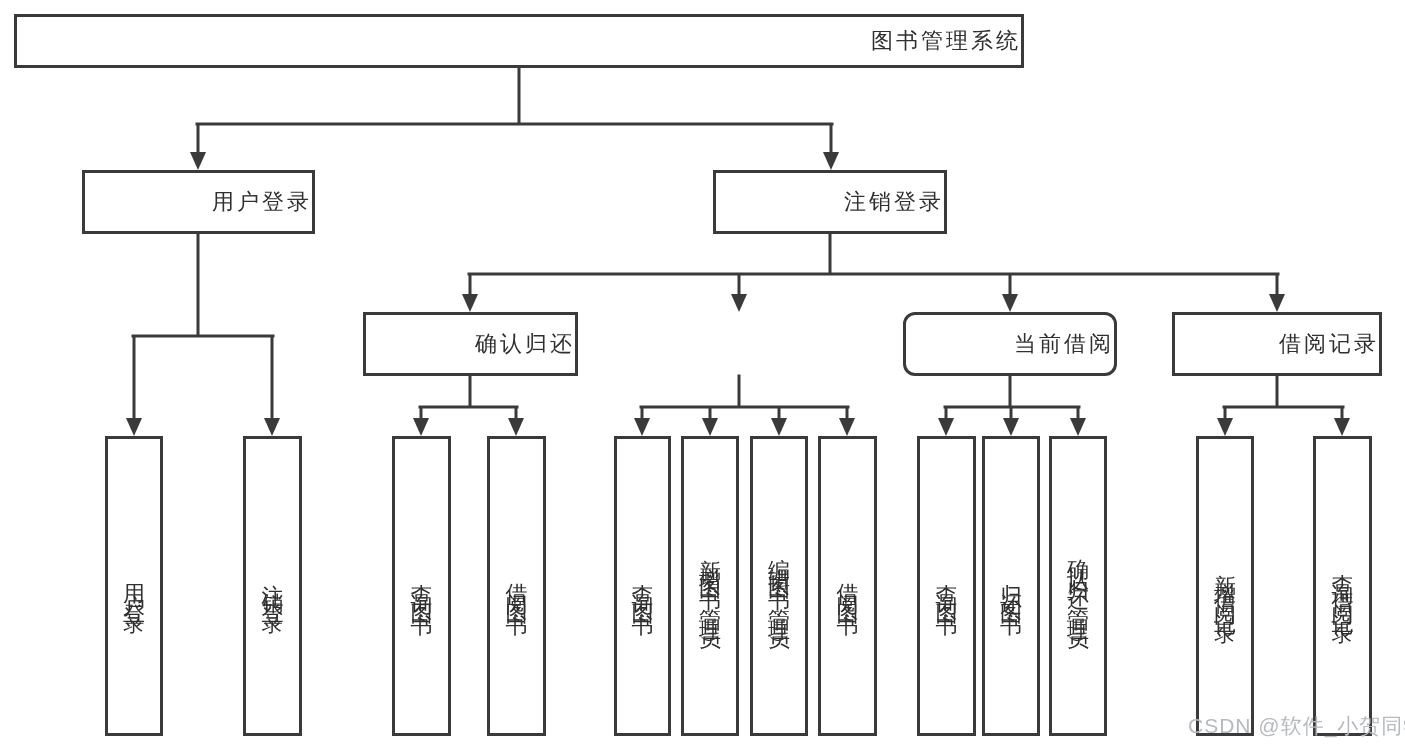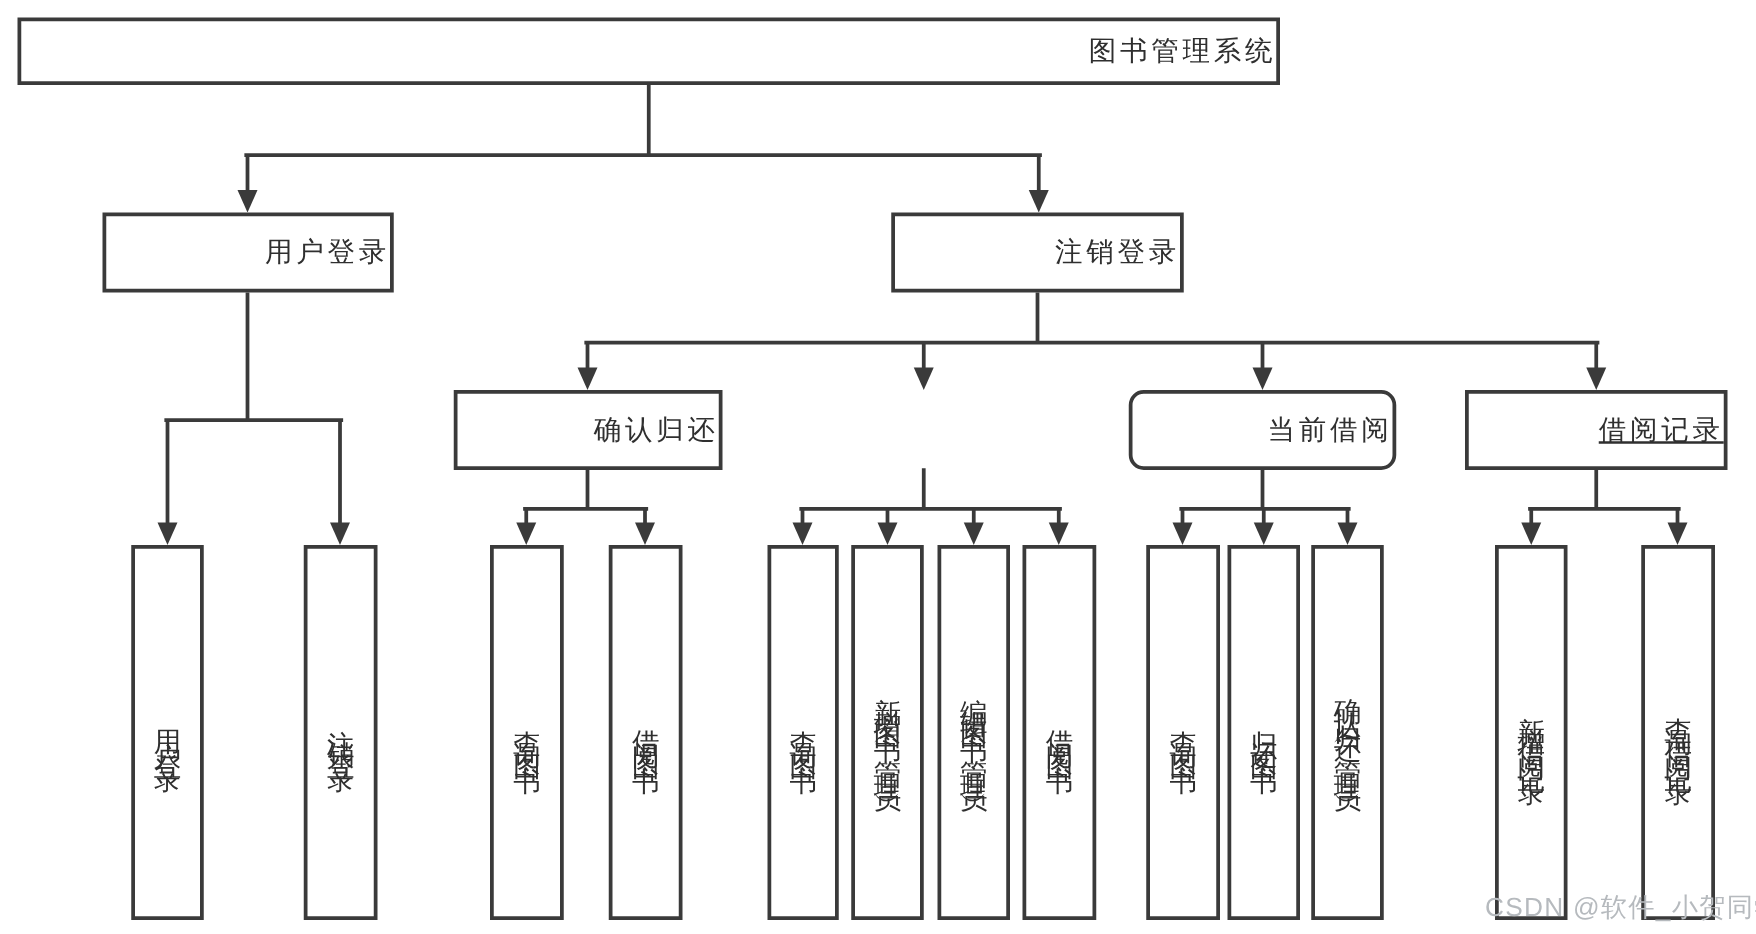--- a/index.html
+++ b/index.html
@@ -108,21 +108,21 @@
   <div class="hnode" style="left:713px; top:170px; width:234px; height:64px;">
     <span>注销登录</span>
   </div>
 
   <div class="hnode" style="left:363px; top:312px; width:215px; height:64px;">
     <span>确认归还</span>
   </div>
   <div class="hnode" style="left:903px; top:312px; width:214px; height:64px;border-radius:12px;">
     <span>当前借阅</span>
   </div>
-  <div class="hnode" style="left:1172px; top:312px; width:210px; height:64px;text-decoration:underline;">
+  <div class="hnode" style="left:1172px; top:312px; width:210px; height:64px;">
     <span>借阅记录</span>
   </div>
 
   <div class="leaf" style="left:105px; width:58px;">
     <span>用户登录</span>
   </div>
   <div class="leaf" style="left:243px; width:59px;">
     <span>注销登录</span>
   </div>
 

